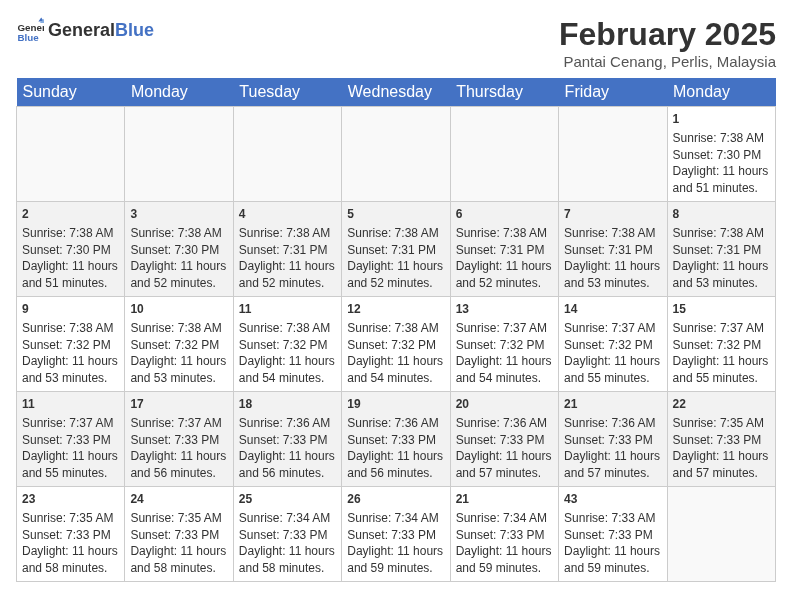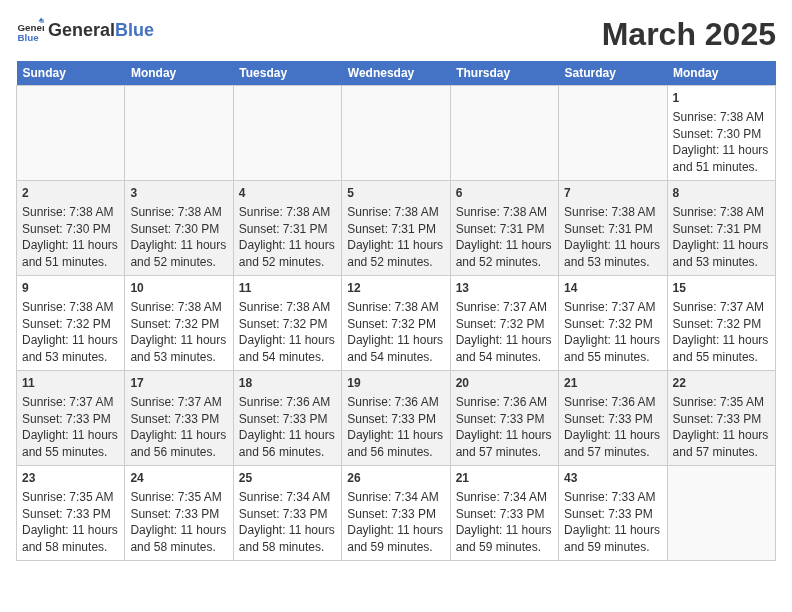--- a/index.html
+++ b/index.html
@@ -50,22 +50,22 @@
     table {
       width: 100%;
       border-collapse: collapse;
       font-size: 10.5px;
     }
     thead tr th {
       background-color: #4472c4;
       color: #fff;
       text-align: left;
       padding: 5px 6px;
-      font-size: 12px;
-      font-weight: bold;
+      font-size: 16px;
+      font-weight: normal;
     }
     tbody tr td {
       border: 1px solid #ccc;
       vertical-align: top;
       padding: 4px 5px;
       width: calc(100% / 7);
       height: 80px;
       color: #333;
       line-height: 1.4;
     }
@@ -101,34 +101,35 @@
       <polygon points="34,10 40,10 40,4" fill="#87aee0"></polygon>
     </svg>
     <div>
       <div style="display:flex; align-items:baseline; gap:0px;">
         <span class="logo-text-general">General</span>
           <span class="logo-text-blue">Blue</span>
       </div>
     </div>
   </div>
   <div class="title-area">
-    <div class="main-title">March 2025</div>
+    <div class="main-title">February 2025</div>
+    <div class="subtitle">Pantai Cenang, Perlis, Malaysia</div>
   </div>
 </div>
 
 <table>
   <thead>
     <tr>
 
     <th>Sunday</th>
         <th>Monday</th>
         <th>Tuesday</th>
         <th>Wednesday</th>
         <th>Thursday</th>
-        <th>Saturday</th>
+        <th>Friday</th>
         <th>Monday</th>
       </tr>
   </thead>
   <tbody id="calendar-body">
   <tr>
         <td class="empty-cell"></td>
         <td class="empty-cell"></td>
         <td class="empty-cell"></td>
         <td class="empty-cell"></td>
         <td class="empty-cell"></td>

